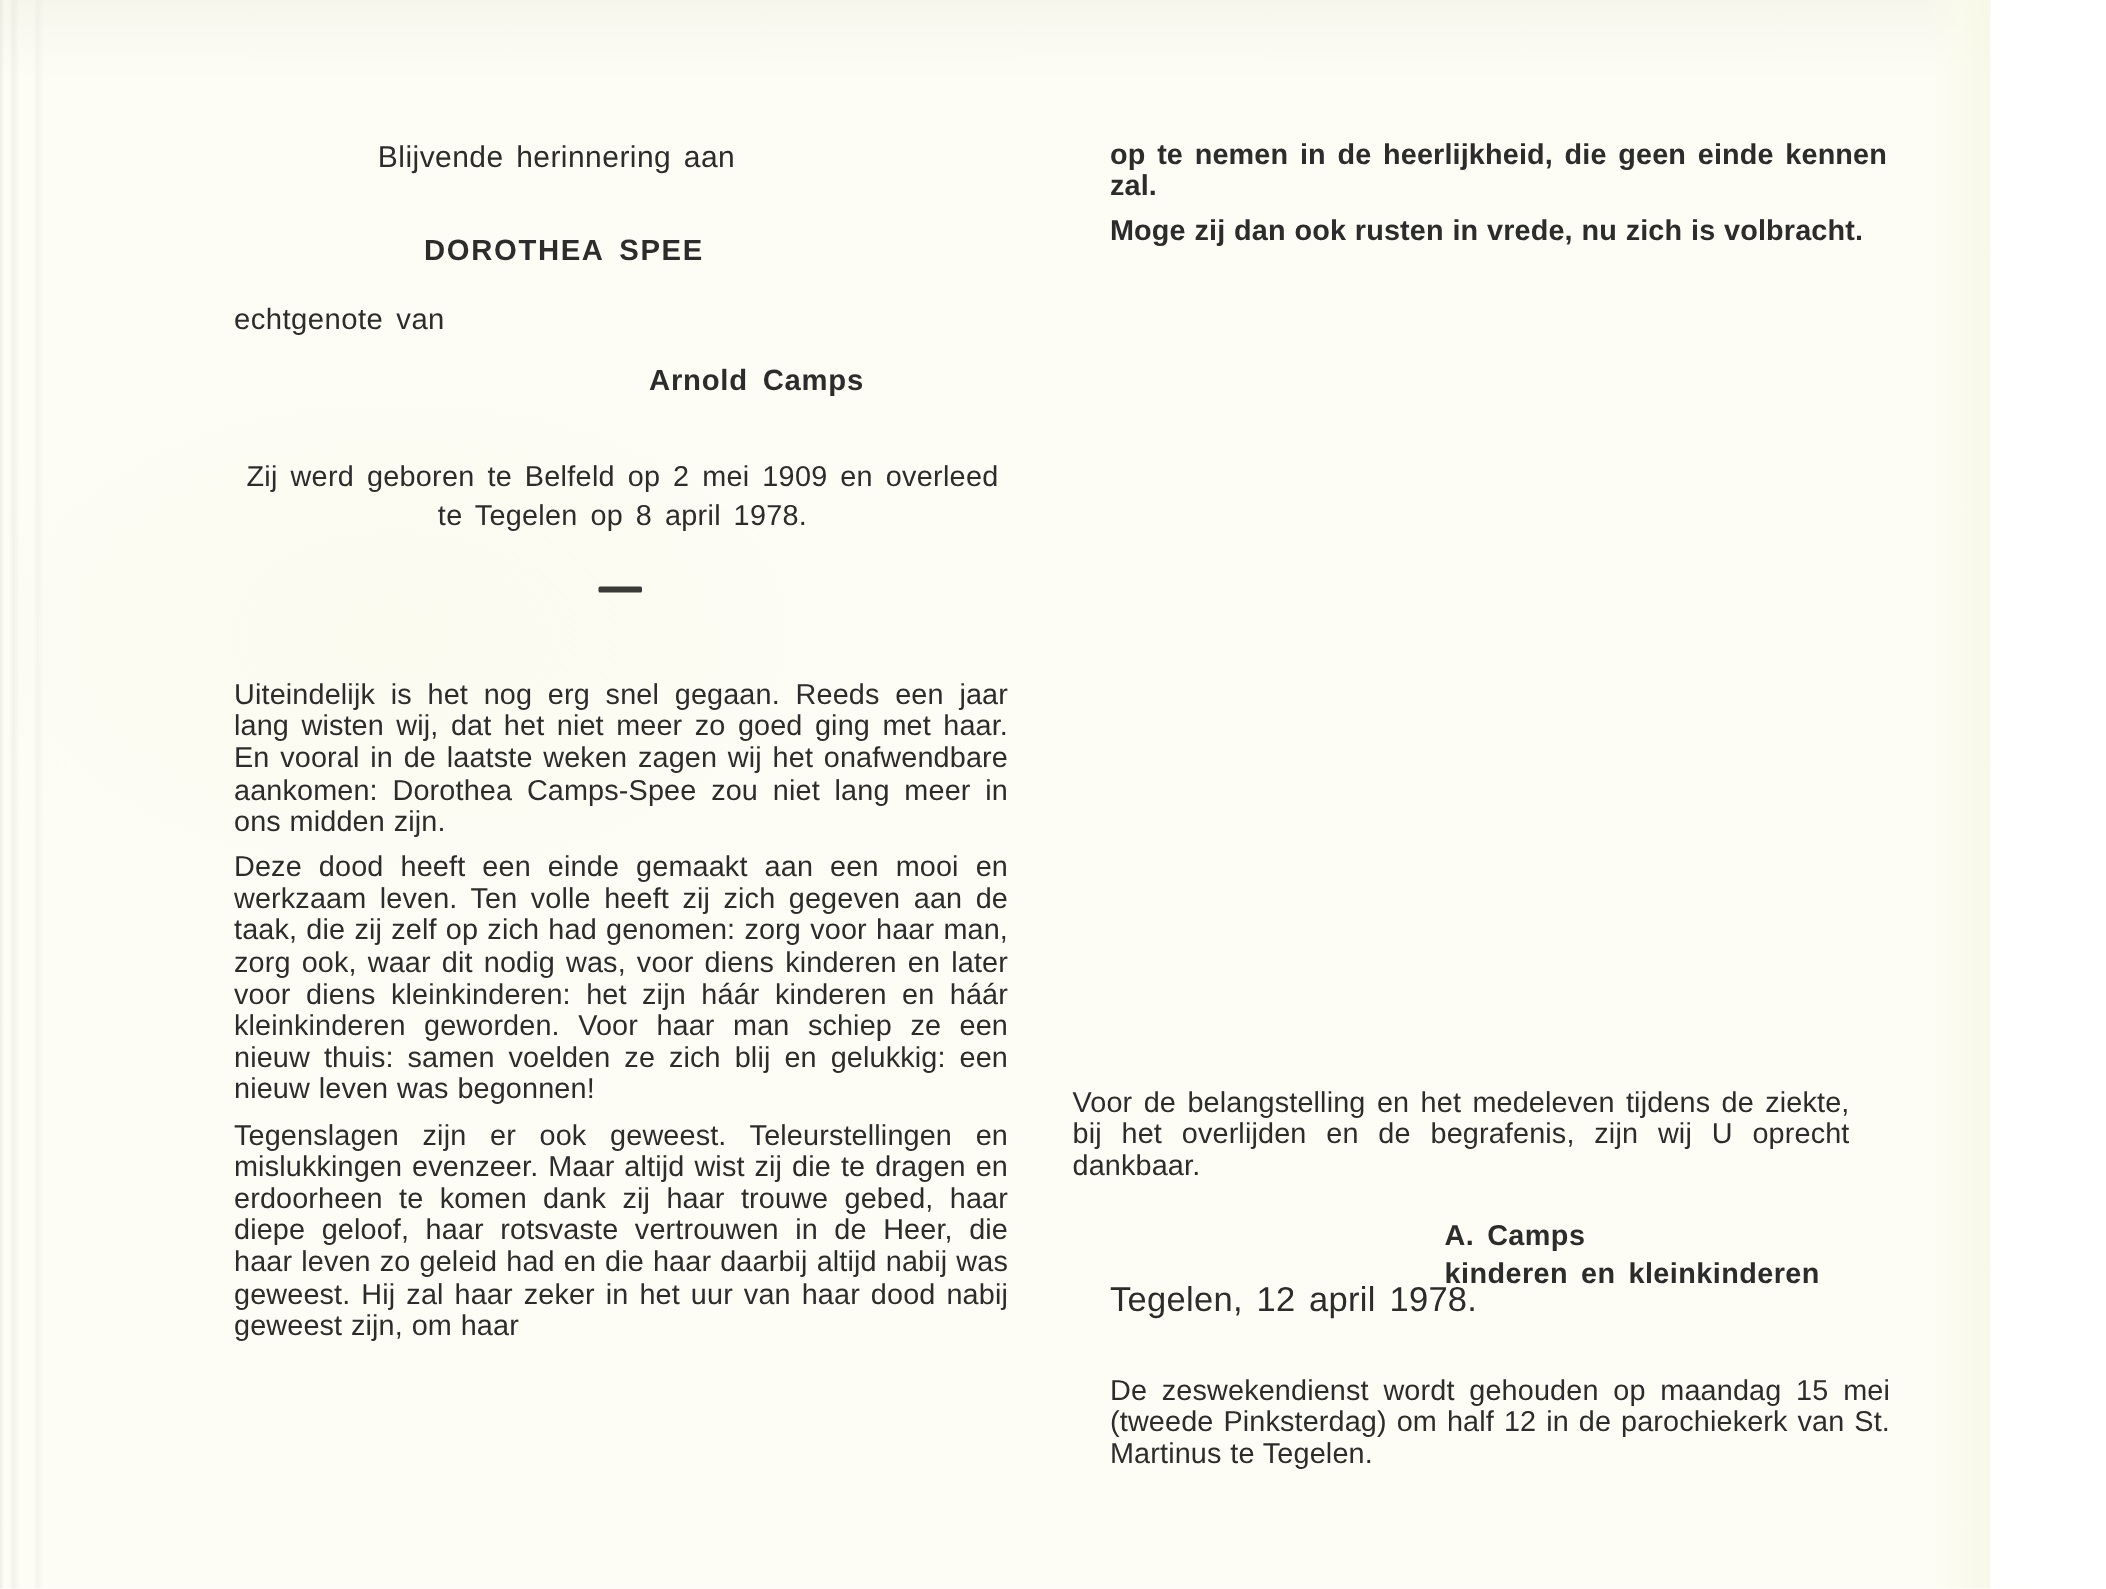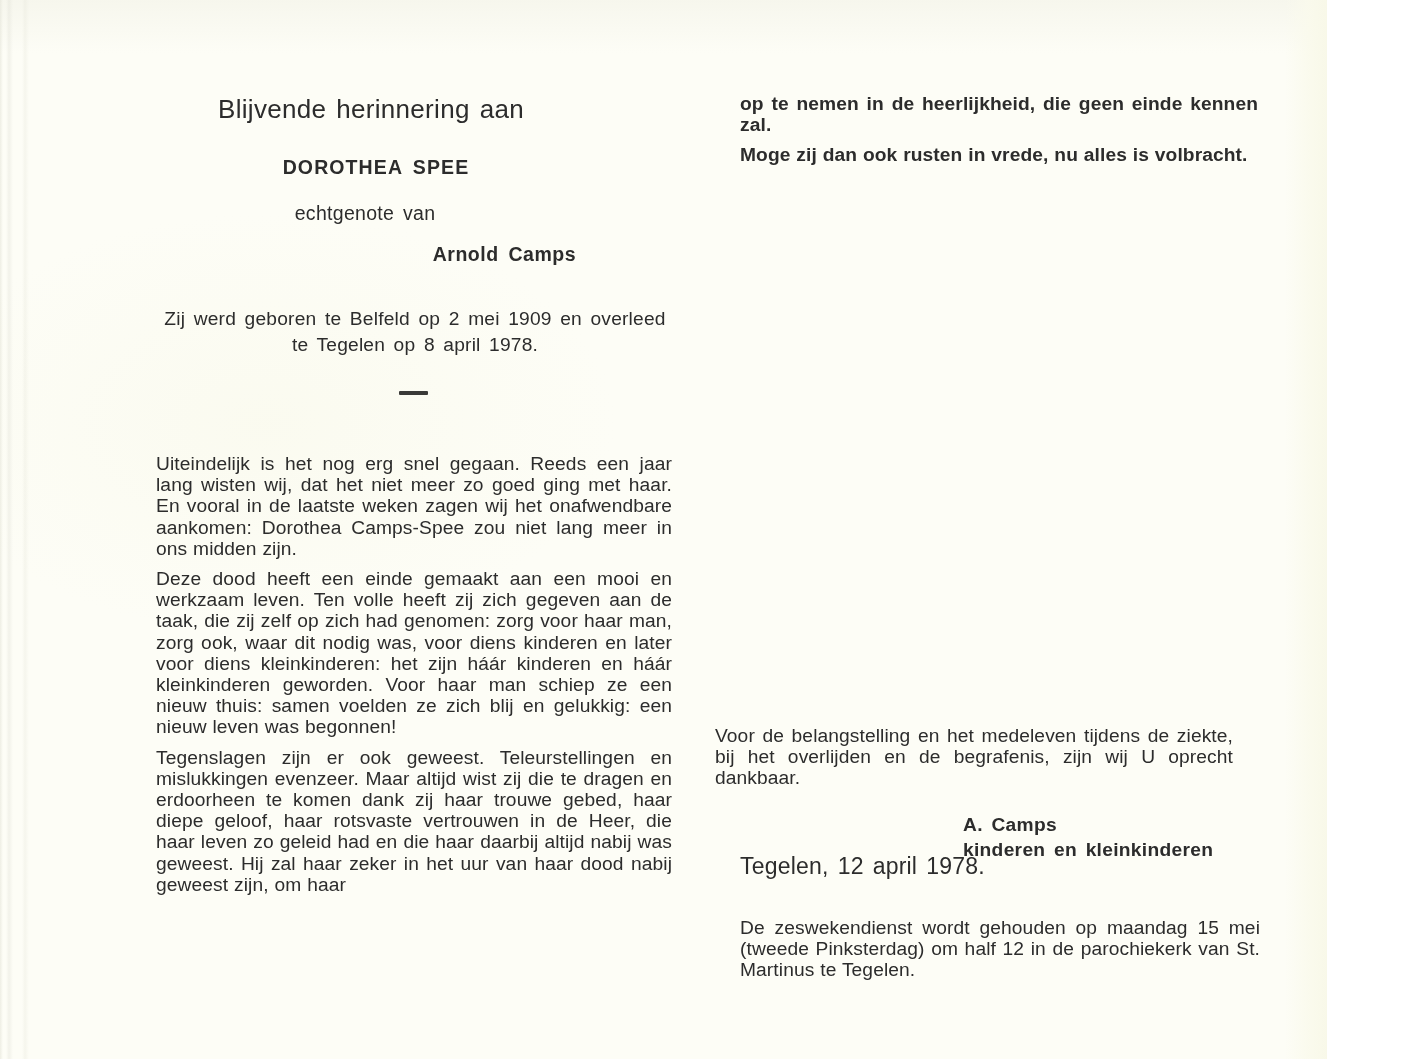--- a/index.html
+++ b/index.html
@@ -67,31 +67,31 @@
     letter-spacing: .1px;
     margin: 0 0 9px 0;
     word-spacing: .4px;
     hyphens: none;
   }
 
   
   #hdr { position: absolute; left: 78px; top: 0; width: 518px; text-align: center; }
   #hdr-line1 {
     position: absolute; left: 0; top: 94px; width: 430px;
-    font-size: 26px; letter-spacing: .3px; word-spacing: 2.5px;
+    font-size: 20px; letter-spacing: .3px; word-spacing: 2.5px;
     text-align: center;
   }
   #hdr-name {
     position: absolute; left: 0; top: 156px; width: 440px;
     font-size: 19.5px; font-weight: bold; letter-spacing: 1.1px; word-spacing: 4px;
   }
   #hdr-rel {
     position: absolute; left: 0; top: 202px; width: 418px;
     font-size: 19.5px; letter-spacing: .3px; word-spacing: 3px;
-    text-align: center;
+    text-align: left;
   }
   #hdr-spouse {
     position: absolute; left: 0; top: 243px; width: 420px;
     font-size: 19.5px; font-weight: bold; letter-spacing: .5px; word-spacing: 4px;
     text-align: right;
   }
   #birthdeath {
     position: absolute; left: 78px; top: 306px; width: 518px;
     font-size: 19.2px; line-height: 26px; text-align: center;
     word-spacing: 3px; letter-spacing: .2px;
@@ -141,21 +141,21 @@
       <p class="para">Deze dood heeft een einde gemaakt aan een mooi en werkzaam leven. Ten volle heeft zij zich gegeven aan de taak, die zij zelf op zich had genomen: zorg voor haar man, zorg ook, waar dit nodig was, voor diens kinderen en later voor diens kleinkinderen: het zijn háár kinderen en háár kleinkinderen geworden. Voor haar man schiep ze een nieuw thuis: samen voelden ze zich blij en gelukkig: een nieuw leven was begonnen!</p>
       <p class="para">Tegenslagen zijn er ook geweest. Teleurstellingen en mislukkingen evenzeer. Maar altijd wist zij die te dragen en erdoorheen te komen dank zij haar trouwe gebed, haar diepe geloof, haar rotsvaste vertrouwen in de Heer, die haar leven zo geleid had en die haar daarbij altijd nabij was geweest. Hij zal haar zeker in het uur van haar dood nabij geweest zijn, om haar</p>
     </div>
 
   </div>
 
   <div id="col-right" class="col"></div>
 
   <div id="right-top">
     <p class="para">op te nemen in de heerlijkheid, die geen einde kennen zal.</p>
-    <p class="para">Moge zij dan ook rusten in vrede, nu alles is volbracht.</p>
+    <p class="para">Moge zij dan ook rusten in vrede, nu zich is volbracht.</p>
   </div>
 
   <div id="right-thanks">
     <p class="para">Voor de belangstelling en het medeleven tijdens de ziekte, bij het overlijden en de begrafenis, zijn wij U oprecht dankbaar.</p>
   </div>
 
   <div id="sig">
     <div>A. Camps</div>
     <div>kinderen en kleinkinderen</div>
   </div>

